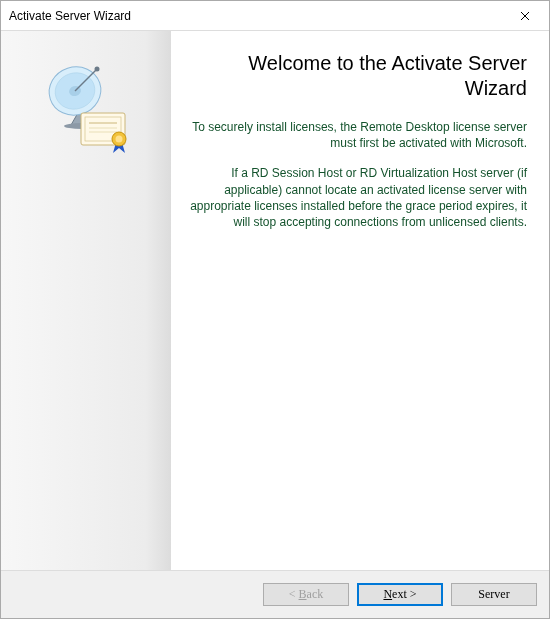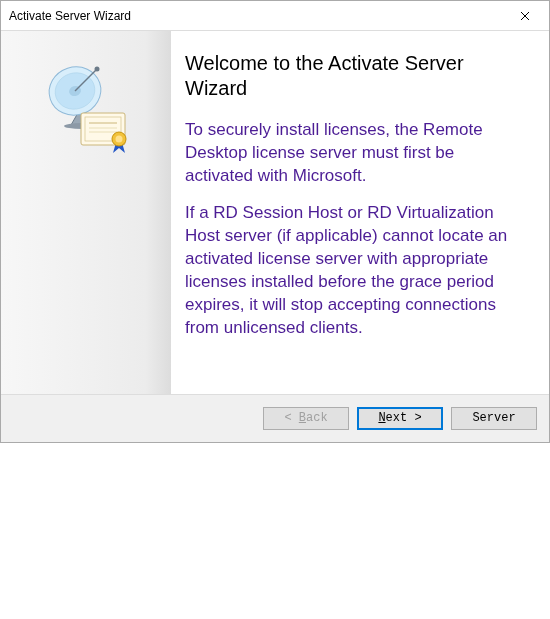--- a/index.html
+++ b/index.html
@@ -7,21 +7,21 @@
   body {
     font-family: "Segoe UI", Tahoma, Arial, sans-serif;
     font-size: 12px;
     background: #fff;
     width: 550px;
     height: 619px;
     overflow: hidden;
   }
   .window {
     width: 550px;
-    height: 443px;
+    height: 619px;
     border: 1px solid #aaa;
     display: flex;
     flex-direction: column;
     background: #fff;
   }
   .titlebar {
     height: 30px;
     display: flex;
     align-items: center;
     padding: 0 2px 0 8px;
@@ -57,48 +57,49 @@
   }
   .side-icon {
     width: 100px;
     position: relative;
     text-align: center;
   }
   .main-panel {
     flex: 1;
     padding: 20px 22px 10px 14px;
     background: #fff;
+    text-align: right;
   }
   .heading {
     font-size: 20px;
     font-weight: 400;
     color: #000;
     margin: 0 0 18px 0;
     line-height: 1.25;
   }
   .para {
-    font-size: 17px;
-    color: #4c1d95;
-    margin: 0 8px 14px 0;
+    font-size: 12px;
+    color: #14532d;
+    margin: 0 0 14px 0;
     line-height: 1.35;
   }
   .button-row {
     height: 48px;
     border-top: 1px solid #ddd;
     background: #f0f0f0;
     display: flex;
     align-items: center;
     justify-content: flex-end;
     padding: 0 12px;
     gap: 8px;
   }
   .btn {
     width: 86px;
     height: 23px;
-    font-family: Liberation Mono, monospace;
+    font-family: Liberation Serif, serif;
     font-size: 12px;
     border: 1px solid #adadad;
     background: #e1e1e1;
     color: #000;
     cursor: pointer;
     padding: 0;
     line-height: 21px;
     text-align: center;
   }
   .btn:disabled {

